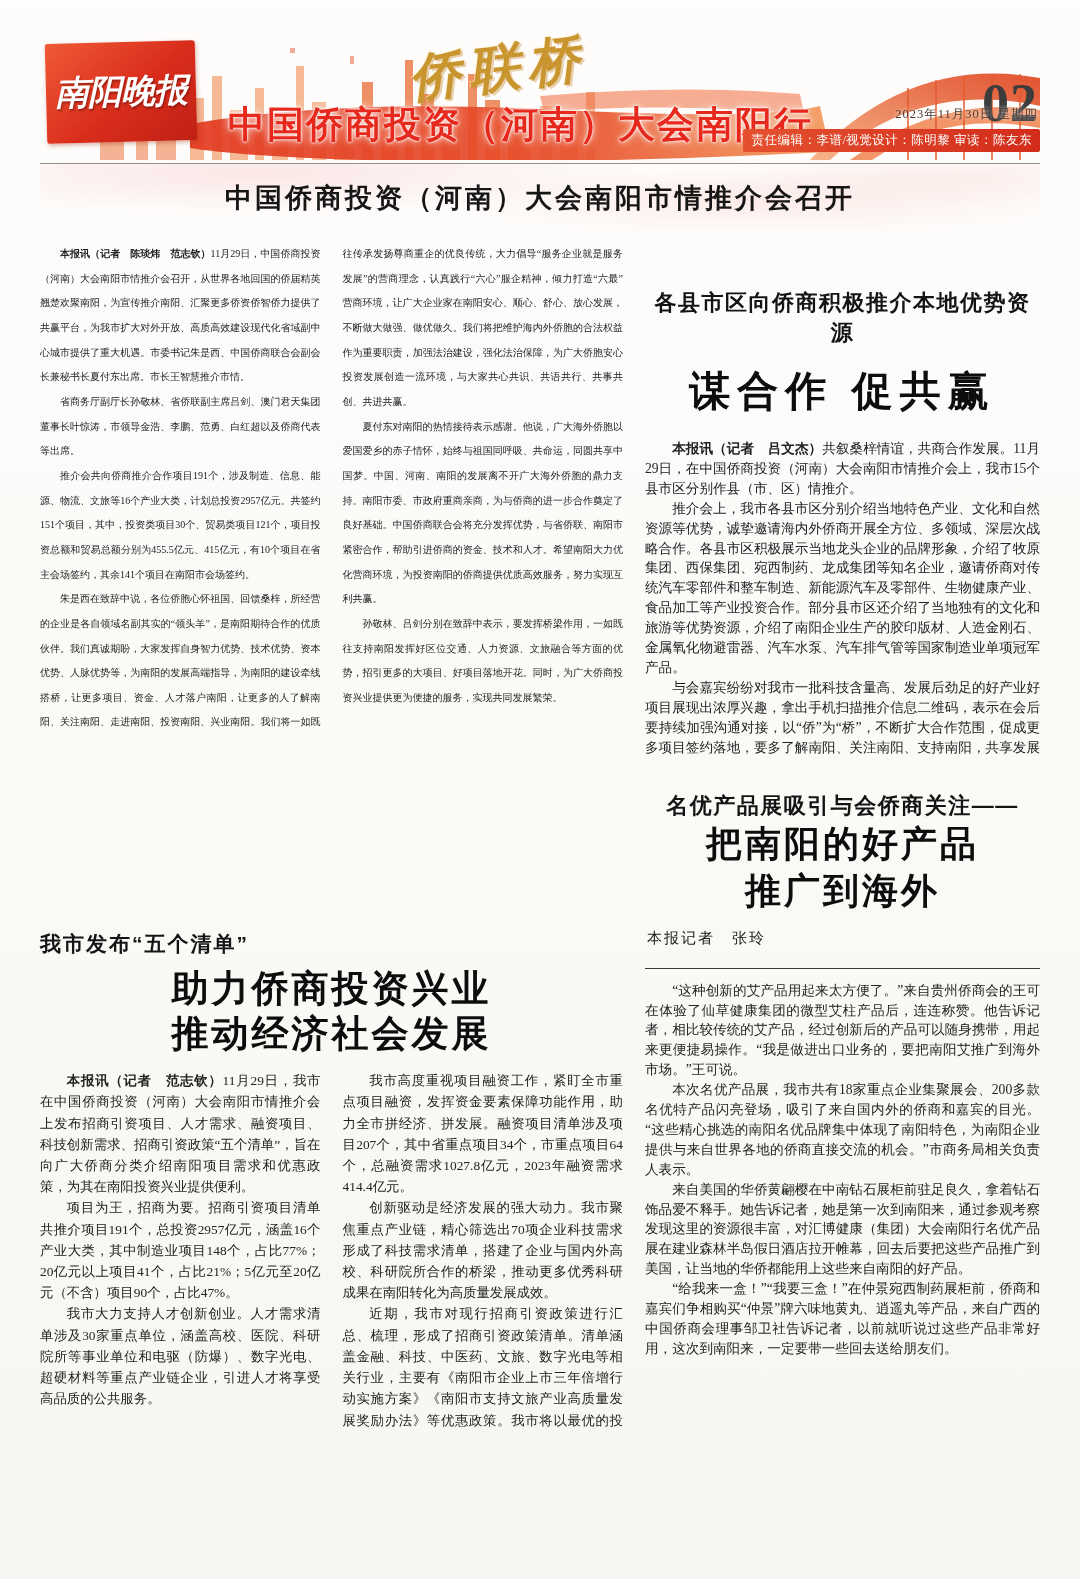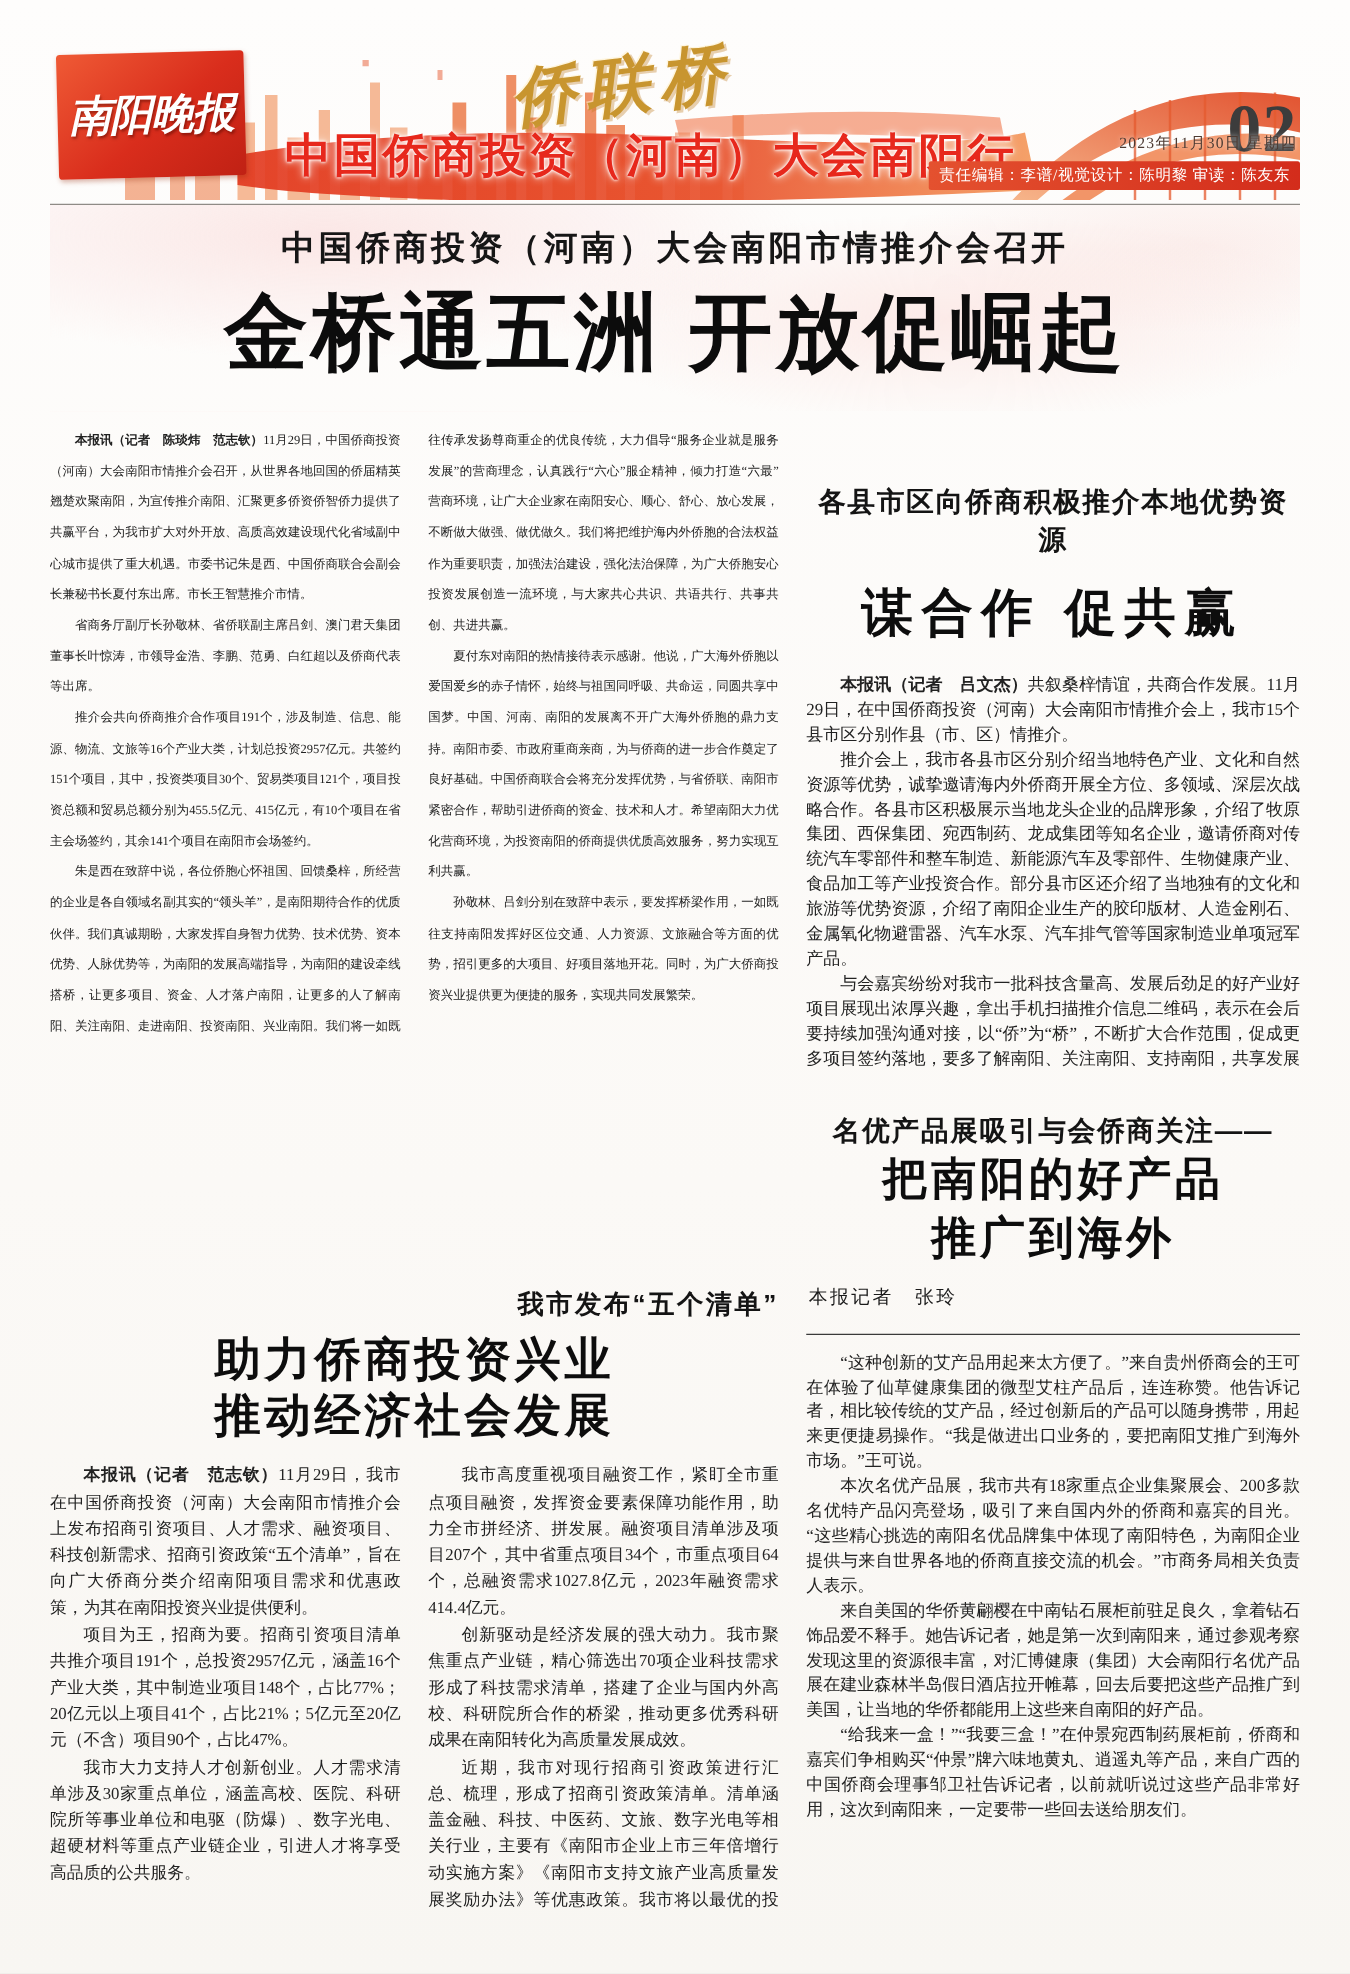--- a/index.html
+++ b/index.html
@@ -49,21 +49,21 @@
   .col-left  { width:583px; }
   .col-right { width:395px; }
 
   .lead-body { height:668px; column-count:2; column-gap:22px; overflow:hidden;
       font-size:10px; line-height:24.65px; text-align:justify; color:#222; }
   .lead-body p, .sub-body p, .r-body p { text-indent:2em; }
   .lede b { font-weight:bold; }
 
   
   .sub-article { margin-top:20px; }
-  .sub-kicker { text-align:right; font-size:21px; font-weight:600; color:#141414; letter-spacing:2px;
+  .sub-kicker { text-align:left; font-size:21px; font-weight:600; color:#141414; letter-spacing:2px;
       font-family:"Liberation Sans",sans-serif; }
   .sub-title { text-align:center; font-size:37px; font-weight:900; color:#0d0d0d; line-height:1.22;
       letter-spacing:3px; margin:8px 0 14px; font-family:"Liberation Sans",sans-serif; }
   .sub-body { height:380px; column-count:2; column-gap:22px; overflow:hidden;
       font-size:13.4px; line-height:21.2px; text-align:justify; color:#222; }
 
   
   .r-article1 { padding-top:46px; }
   .r-kicker { text-align:center; font-size:22px; font-weight:600; color:#141414; letter-spacing:1.5px;
       font-family:"Liberation Sans",sans-serif; }
@@ -156,21 +156,20 @@
     <div class="calligraphy">侨联桥</div>
     <div class="band-title">中国侨商投资（河南）大会南阳行</div>
     <div class="page-number">02</div>
     <div class="date-line">2023年11月30日 星期四</div>
     <div class="editors-line">责任编辑：李谱/视觉设计：陈明黎 审读：陈友东</div>
   </header>
   <div class="header-rule"></div>
 
   <section class="lead-head">
     <div class="lead-kicker">中国侨商投资（河南）大会南阳市情推介会召开</div>
-    <h1 class="lead-title">金桥通五洲 开放促崛起</h1>
   </section>
 
   <div class="content-row">
 
     <div class="col-left">
       <div class="lead-body">
         <p class="lede"><b>本报讯（记者　陈琰炜　范志钦）</b><span>11月29日，中国侨商投资（河南）大会南阳市情推介会召开，从世界各地回国的侨届精英翘楚欢聚南阳，为宣传推介南阳、汇聚更多侨资侨智侨力提供了共赢平台，为我市扩大对外开放、高质高效建设现代化省域副中心城市提供了重大机遇。市委书记朱是西、中国侨商联合会副会长兼秘书长夏付东出席。市长王智慧推介市情。</span></p>
         <p>省商务厅副厅长孙敬林、省侨联副主席吕剑、澳门君天集团董事长叶惊涛，市领导金浩、李鹏、范勇、白红超以及侨商代表等出席。</p>
         <p>推介会共向侨商推介合作项目191个，涉及制造、信息、能源、物流、文旅等16个产业大类，计划总投资2957亿元。共签约151个项目，其中，投资类项目30个、贸易类项目121个，项目投资总额和贸易总额分别为455.5亿元、415亿元，有10个项目在省主会场签约，其余141个项目在南阳市会场签约。</p>
         <p>朱是西在致辞中说，各位侨胞心怀祖国、回馈桑梓，所经营的企业是各自领域名副其实的“领头羊”，是南阳期待合作的优质伙伴。我们真诚期盼，大家发挥自身智力优势、技术优势、资本优势、人脉优势等，为南阳的发展高端指导，为南阳的建设牵线搭桥，让更多项目、资金、人才落户南阳，让更多的人了解南阳、关注南阳、走进南阳、投资南阳、兴业南阳。我们将一如既往传承发扬尊商重企的优良传统，大力倡导“服务企业就是服务发展”的营商理念，认真践行“六心”服企精神，倾力打造“六最”营商环境，让广大企业家在南阳安心、顺心、舒心、放心发展，不断做大做强、做优做久。我们将把维护海内外侨胞的合法权益作为重要职责，加强法治建设，强化法治保障，为广大侨胞安心投资发展创造一流环境，与大家共心共识、共语共行、共事共创、共进共赢。</p>

